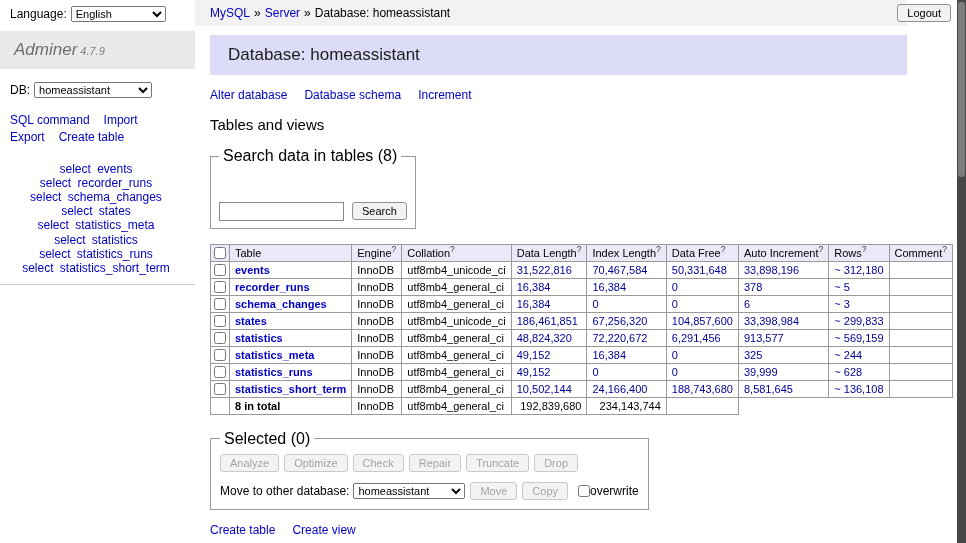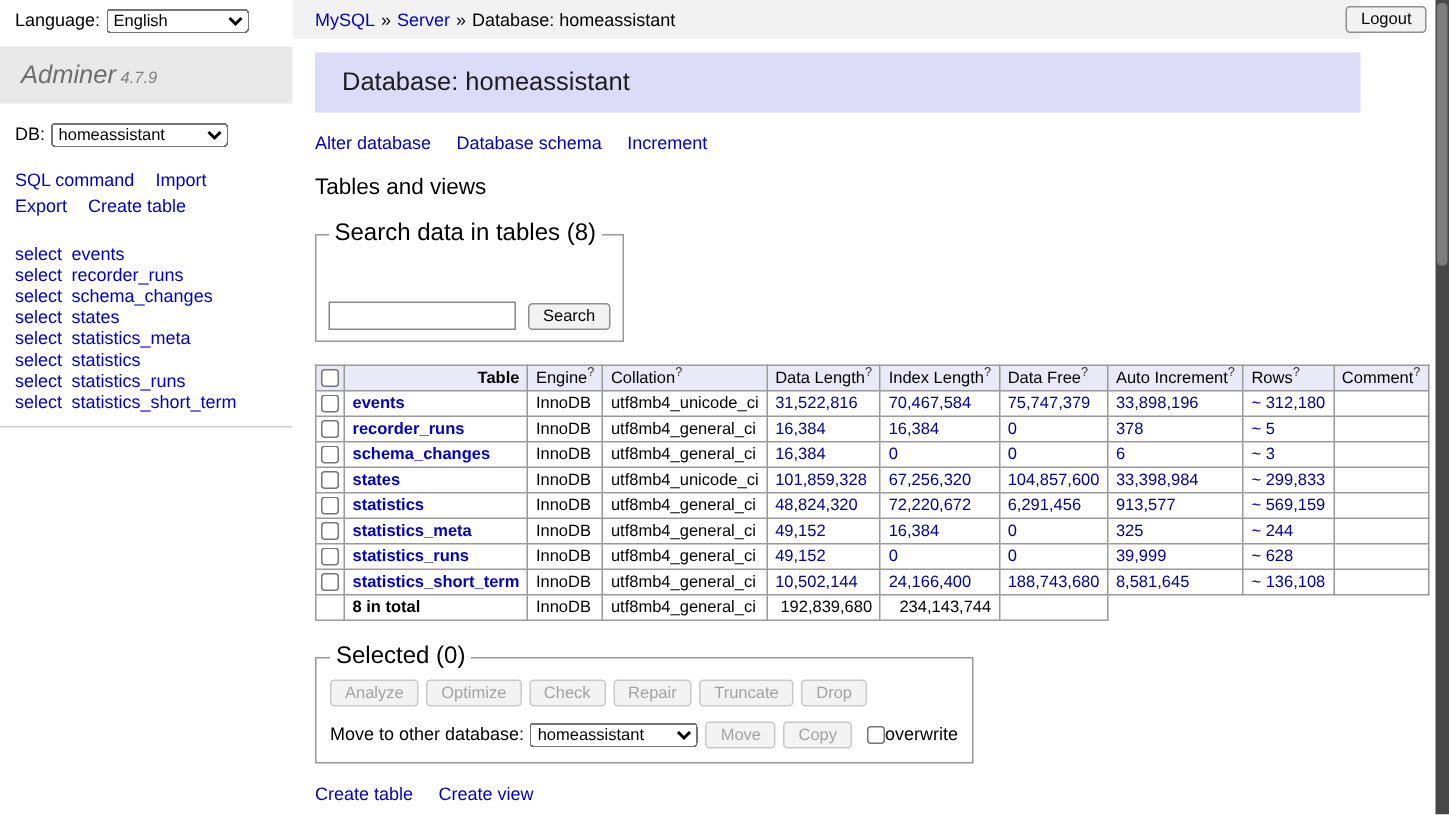--- a/index.html
+++ b/index.html
@@ -23,21 +23,21 @@
   
   #sidebar { position:absolute; top:27px; left:0; width:195px; }
   h1 { margin:4px 0 0; padding:9px 14px; background:var(--h1_bg,#e9e9e9);
     font-size:17px; font-weight:normal; font-style:italic; color:#6e6e6e; }
   .app-ver { font-size:11px; margin-left:3px; color:#808080; }
   .db-row { padding:13px 10px 0; }
   .db-row label { margin-right:4px; }
   .db-row select { width:118px; font-size:11px; }
   [data-name="sidebar-links"] { padding:14px 10px 0; line-height:1.45; }
   .side-link { margin-right:14px; }
-  [data-name="sidebar-tables-list"] { padding:15px 10px 0; line-height:1.18; }
+  [data-name="sidebar-tables-list"] { padding:15px 10px 0; line-height:1.18;text-align:center; }
   .table-link-row a { margin-right:3px; }
   #sidebar hr { margin:9px 0 0; border:none; border-top:1px solid #cfcfcf; }
 
   
   #content { position:absolute; top:26px; left:195px; width:712px; padding:0 0 0 15px; }
   h2 { margin:9px 0 0; background:var(--title_bg,#dcdcf8); padding:10px 18px;
     font-size:17px; font-weight:normal; color:#1c1c1c; }
   .links-row { margin:13px 0 0; }
   .links-row .lnk { margin-right:17px; }
   h3 { font-size:15px; font-weight:normal; margin:14px 0 0; }
@@ -49,21 +49,21 @@
   #search-fs input[type=text] { width:125px; height:19px; border:1px solid #888; padding:2px 4px; font-size:12px; }
   .btn { font-family:inherit; font-size:11px; padding:2px 9px; background:#f2f2f2;
     border:1px solid #8f8f8f; border-radius:3px; color:#000; cursor:pointer; }
   .btn:disabled { color:#a3a3a3; border-color:#c9c9c9; background:#f3f3f3; }
   #search-fs .btn { margin-left:8px;margin-top:32px; }
 
   table { border-collapse:collapse; margin-top:15px; font-size:11px; }
   th, td { border:1px solid #9a9a9a; padding:2px 5px; height:13px; white-space:nowrap; }
   thead th { background:var(--header_bg,#e9e9f8); font-weight:normal; text-align:left; }
   thead th.check, td.check { text-align:center; width:22px; padding:1px 3px; }
-  th.bold { font-weight:bold; text-align:right; }
+  th.bold { font-weight:normal; text-align:left; }
   sup.hint { font-size:8.5px; line-height:0; color:#333; }
   input[type=checkbox] { width:12px; height:12px; margin:0; vertical-align:middle; }
   td.name a { font-weight:bold; }
   td.num { text-align:left; color:var(--number,#000096); }
   td.num-black { text-align:right; }
   td.comment { min-width:54px; }
   tr.total td.bold { font-weight:bold; }
   td.empty-cell { border:none; }
 
   #selected-fs { margin-top:15px; padding:6px 9px 9px; }
@@ -138,21 +138,21 @@
         </tr>
     </thead>
     <tbody data-name="tables-body">
         <tr data-name="table-row">
           <td class="check"><input type="checkbox" data-name="row-checkbox" style=""></td>
           <td class="name"><a data-name="table-name-link">events</a></td>
           <td data-name="engine-cell">InnoDB</td>
           <td data-name="collation-cell">utf8mb4_unicode_ci</td>
           <td class="num" data-name="data-length-cell">31,522,816</td>
           <td class="num" data-name="index-length-cell">70,467,584</td>
-          <td class="num" data-name="data-free-cell">75,747,379</td>
+          <td class="num" data-name="data-free-cell">50,331,648</td>
           <td class="num" data-name="auto-increment-cell">33,898,196</td>
           <td class="num" data-name="rows-cell">~ 312,180</td>
           <td class="comment" data-name="comment-cell"></td>
         </tr>
         <tr data-name="table-row">
           <td class="check"><input type="checkbox" data-name="row-checkbox" style=""></td>
           <td class="name"><a data-name="table-name-link">recorder_runs</a></td>
           <td data-name="engine-cell">InnoDB</td>
           <td data-name="collation-cell">utf8mb4_general_ci</td>
           <td class="num" data-name="data-length-cell">16,384</td>
@@ -172,21 +172,21 @@
           <td class="num" data-name="data-free-cell">0</td>
           <td class="num" data-name="auto-increment-cell">6</td>
           <td class="num" data-name="rows-cell">~ 3</td>
           <td class="comment" data-name="comment-cell"></td>
         </tr>
         <tr data-name="table-row">
           <td class="check"><input type="checkbox" data-name="row-checkbox" style=""></td>
           <td class="name"><a data-name="table-name-link">states</a></td>
           <td data-name="engine-cell">InnoDB</td>
           <td data-name="collation-cell">utf8mb4_unicode_ci</td>
-          <td class="num" data-name="data-length-cell">101,859,328</td>
+          <td class="num" data-name="data-length-cell">186,461,851</td>
           <td class="num" data-name="index-length-cell">67,256,320</td>
           <td class="num" data-name="data-free-cell">104,857,600</td>
           <td class="num" data-name="auto-increment-cell">33,398,984</td>
           <td class="num" data-name="rows-cell">~ 299,833</td>
           <td class="comment" data-name="comment-cell"></td>
         </tr>
         <tr data-name="table-row">
           <td class="check"><input type="checkbox" data-name="row-checkbox" style=""></td>
           <td class="name"><a data-name="table-name-link">statistics</a></td>
           <td data-name="engine-cell">InnoDB</td>

